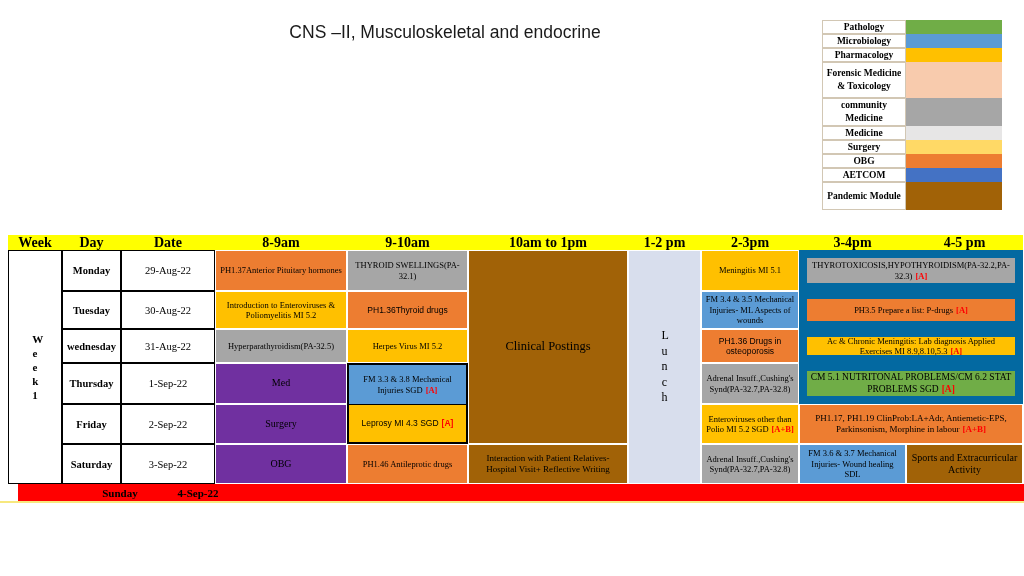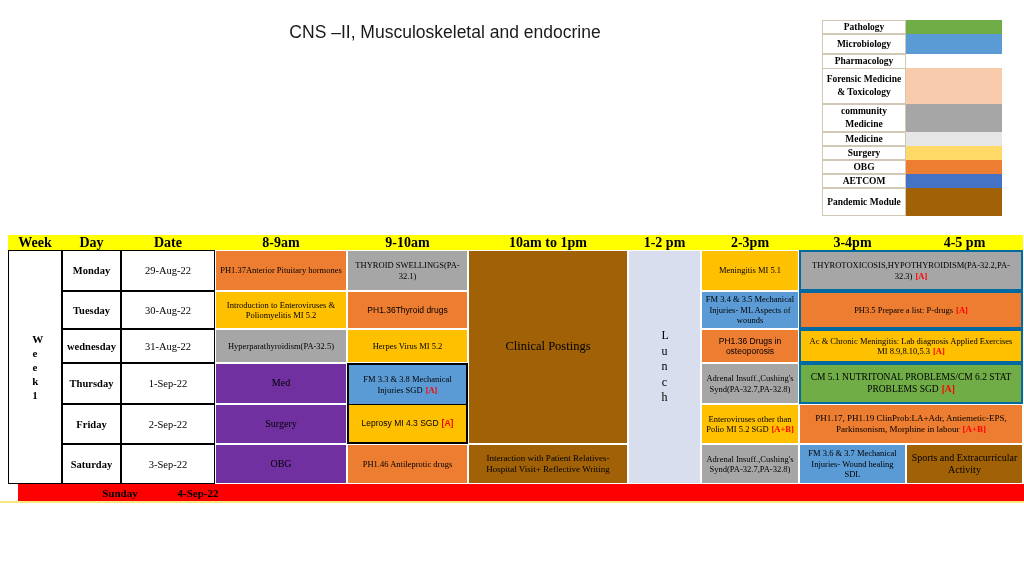--- a/index.html
+++ b/index.html
@@ -26,21 +26,21 @@
     display:flex;align-items:center;justify-content:center;}
   .wcell{background:#fff;border:1px solid #000;box-sizing:border-box;
     display:flex;align-items:center;justify-content:center;text-align:center;}
   .dayname{font-weight:bold;font-size:10.5px;}
   .datev{font-size:10.5px;}
   .cell{box-sizing:border-box;border:1px solid #fff;padding:1px 3px;
     display:flex;align-items:center;justify-content:center;text-align:center;
     font-size:8.5px;line-height:1.22;}
   .blkT{border:2px solid #000;border-bottom:none;}
   .blkB{border:2px solid #000;border-top:1px solid #000;}
-  .blk{border:2px solid #0369a1;}
+  .blk{border:8px solid #0369a1;}
   .sans{font-family:"Liberation Sans",sans-serif;}
   .big{font-size:12.5px;}
   .med{font-size:10px;}
   .vstack{width:1ch;word-break:break-all;white-space:break-spaces;text-align:center;}
   .weektxt{font-weight:bold;font-size:11px;line-height:14px;}
   .lunchtxt{font-size:12px;line-height:15.5px;}
   .mk{color:#FF0000;font-weight:bold;margin-left:3px;}
   .mk:empty{display:none;}
   .bg-orange{background:#ED7D31;} .bg-gold{background:#FFC000;}
   .bg-gray{background:#A6A6A6;}  .bg-purple{background:#7030A0;}
@@ -62,25 +62,25 @@
 
 <div id="canvas">
 
   <div class="slide-title">CNS –II, Musculoskeletal and endocrine</div>
 
   <div class="legend">
     <div class="lg-row" style="height:14px;">
       <div class="lg-label">Pathology</div>
       <div class="lg-sw bg-green"></div>
     </div>
-    <div class="lg-row" style="height:20px;">
+    <div class="lg-row" style="height:14px;">
       <div class="lg-label">Microbiology</div>
       <div class="lg-sw bg-blue"></div>
     </div>
-    <div class="lg-row" style="height:14px;flex-direction:column;">
+    <div class="lg-row" style="height:14px;">
       <div class="lg-label">Pharmacology</div>
       <div class="lg-sw bg-gold"></div>
     </div>
     <div class="lg-row" style="height:36px;">
       <div class="lg-label">Forensic Medicine &amp; Toxicology</div>
       <div class="lg-sw bg-peach"></div>
     </div>
     <div class="lg-row" style="height:28px;">
       <div class="lg-label">community Medicine</div>
       <div class="lg-sw bg-gray"></div>

